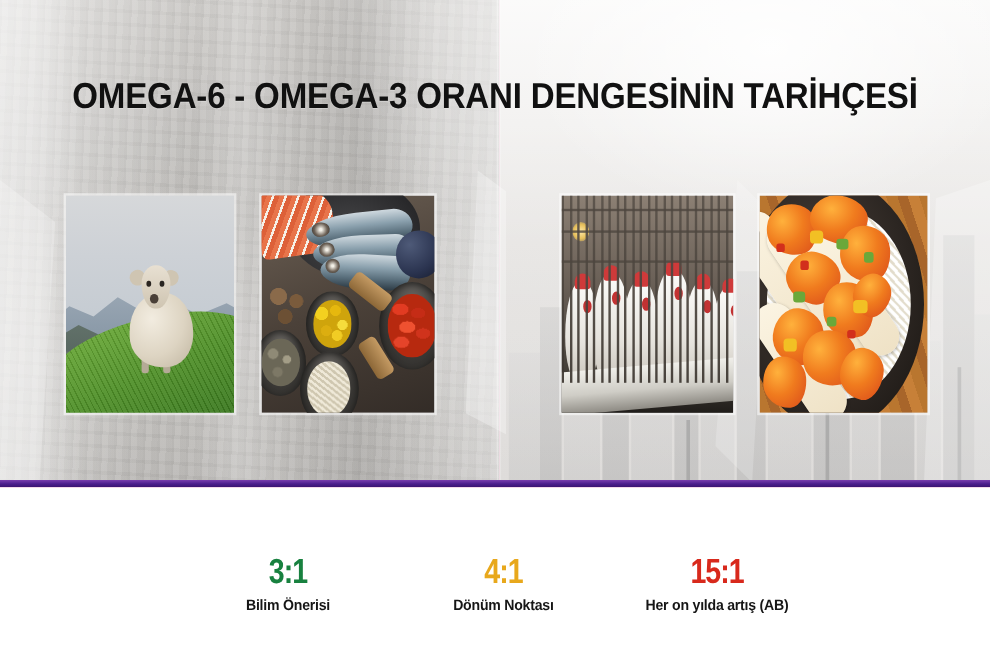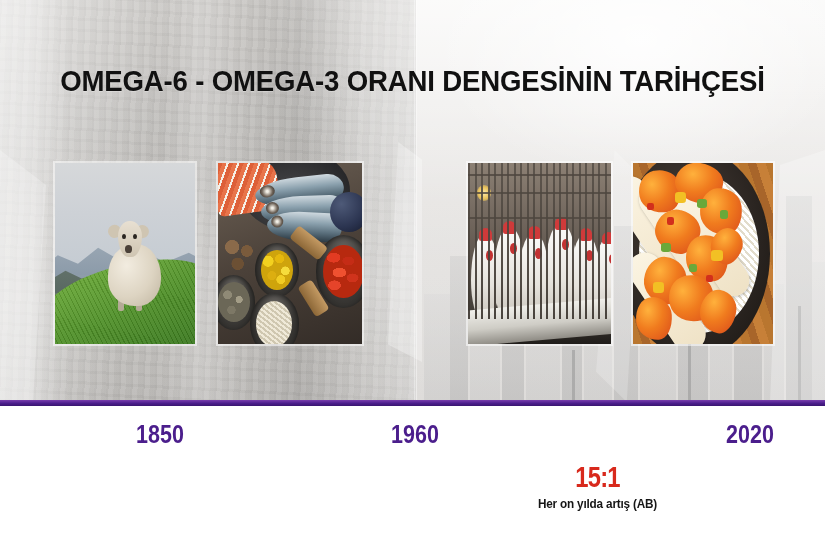--- a/index.html
+++ b/index.html
@@ -600,26 +600,29 @@
           <div class="veg red" style="left: 52%; top: 62%; width: 5%; height: 4%;"></div>
           <div class="veg red" style="left: 10%; top: 22%; width: 5%; height: 4%;"></div>
         </div>
     </div>
 
   </div>
 
   <div class="divider"></div>
 
   <div class="timeline">
-    <div class="years" id="years-layer">
-        <div class="year" style="left: 100px; width: 120px; text-align: center; color: rgb(75, 30, 140);">1850</div>
-        <div class="year" style="left: 355px; width: 120px; text-align: center; color: rgb(75, 30, 140);">1960</div>
-        <div class="year" style="left: 690px; width: 120px; text-align: center; color: rgb(75, 30, 140);">2020</div>
-      </div>
     <div class="points" id="points-layer">
+        <div class="point" style="left: 180px; width: 120px;">
+          <span class="ratio" style="color: rgb(24, 129, 63);">3:1</span>
+          <span class="caption">Bilim Önerisi</span>
+        </div>
+        <div class="point" style="left: 357px; width: 125px;">
+          <span class="ratio" style="color: rgb(232, 168, 28);">4:1</span>
+          <span class="caption">Dönüm Noktası</span>
+        </div>
         <div class="point" style="left: 520px; width: 155px;">
           <span class="ratio" style="color: rgb(216, 41, 28);">15:1</span>
           <span class="caption">Her on yılda artış (AB)</span>
         </div>
       </div>
   </div>
 
 </div>
 
 </body></html>

